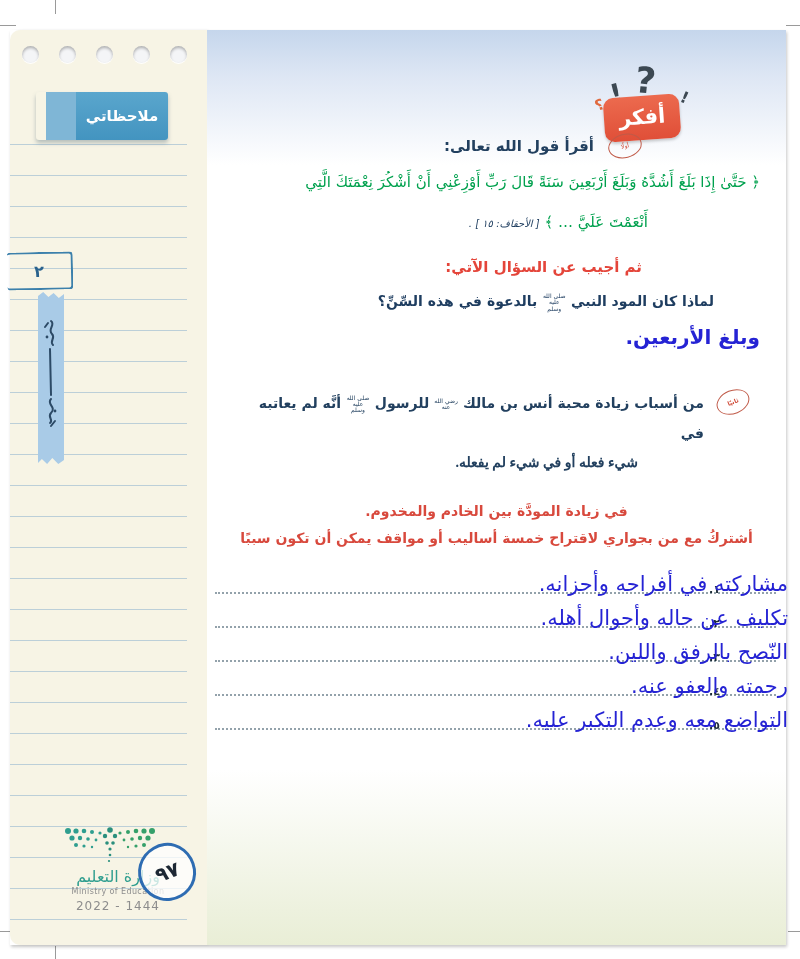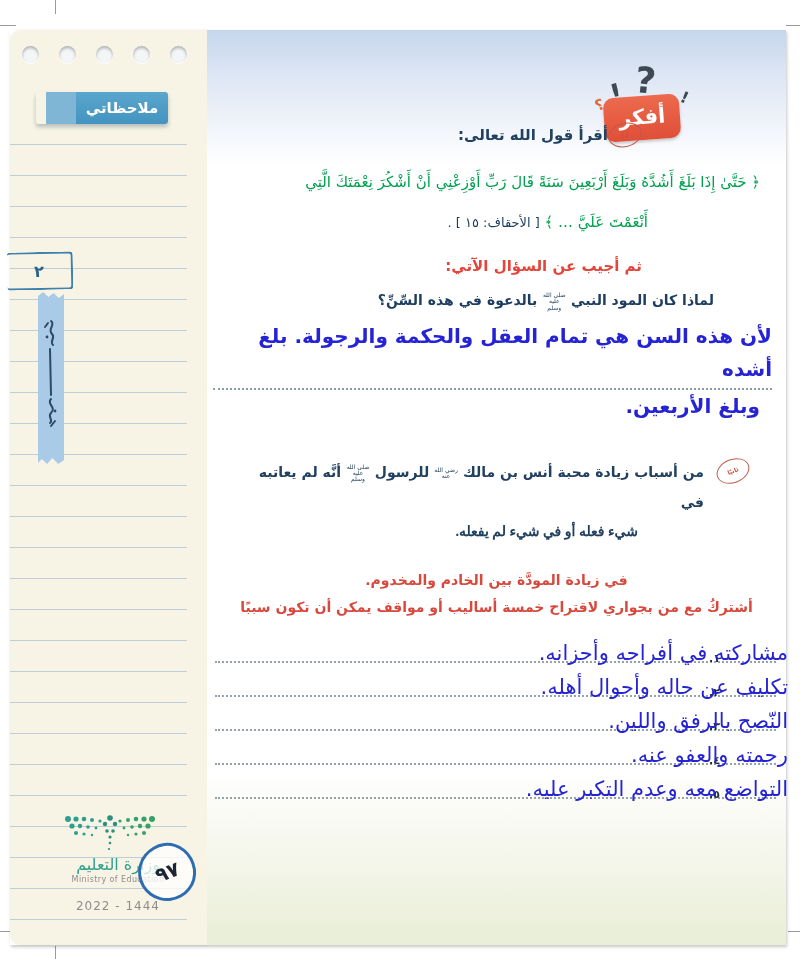--- a/index.html
+++ b/index.html
@@ -13,66 +13,66 @@
         box-shadow:1px 2px 3px rgba(0,0,0,.22);}
   
   .sidebar{position:absolute;left:0;top:0;width:197px;height:100%;
            background:#f7f4e5;border-radius:10px 0 0 10px;
            box-shadow:2px 0 3px rgba(0,0,0,.06);}
   .ruled{position:absolute;left:0;right:20px;top:84px;bottom:12px;
          background:repeating-linear-gradient(180deg,transparent 0 30px,#bccfd8 30px 31px);}
   .holes{position:absolute;left:12px;top:16px;display:flex;gap:20px;}
   .hole{width:17px;height:17px;border-radius:50%;background:#f4f5f7;
         box-shadow:inset 0 2px 3px rgba(0,0,0,.28),0 1px 0 rgba(255,255,255,.9);}
-  .notes-tab{position:absolute;left:26px;top:62px;width:132px;height:32px;display:flex;
+  .notes-tab{position:absolute;left:26px;top:62px;width:132px;height:48px;display:flex;
              border-radius:3px;box-shadow:0 3px 4px rgba(60,90,110,.35);overflow:hidden;z-index:3;padding-left:10px;}
   .notes-tab .fold{width:30px;background:#7fb6d6;}
   .notes-tab .face{flex:1;background:linear-gradient(180deg,#5aa6cd,#4394c0);
                    color:#fff;font-weight:bold;font-size:15px;display:flex;
                    align-items:center;justify-content:center;direction:rtl;}
   .unit-box{position:absolute;left:-3px;top:222px;width:66px;height:38px;
             border:2.5px solid #3c80ab;border-left:none;border-radius:4px;
             transform:rotate(-1.2deg);display:flex;align-items:center;justify-content:center;
             color:#2a628d;font-weight:bold;font-size:16px;background:transparent;z-index:2;}
   .ribbon{position:absolute;left:28px;top:262px;width:26px;height:172px;background:#a9cbe7;
           clip-path:polygon(0 4px,20% 0,40% 5px,60% 1px,80% 6px,100% 2px,100% 168px,78% 172px,55% 166px,35% 172px,15% 167px,0 171px);
           z-index:2;display:flex;align-items:center;justify-content:center;}
   
   .footer-block{position:absolute;left:28px;bottom:32px;width:160px;text-align:center;z-index:3;}
   .logo-dots{display:block;margin:0 auto 2px 22px;}
   .ministry-ar{font-size:16px;font-weight:normal;color:#2f9e8f;direction:rtl;letter-spacing:1px;}
   .ministry-en{font-size:8px;color:#8d8d8d;letter-spacing:.4px;margin-top:1px;}
-  .years{font-size:12px;color:#8d8d8d;margin-top:15px;letter-spacing:1px;}
+  .years{font-size:12px;color:#8d8d8d;margin-top:3px;letter-spacing:1px;}
   .page-circle{position:absolute;left:128px;bottom:44px;width:58px;height:58px;
                border:3px solid #2e6cb2;border-radius:52% 48% 50% 50%/50% 52% 48% 50%;
                background:rgba(255,255,255,.75);display:flex;align-items:center;justify-content:center;
                transform:rotate(-8deg);z-index:4;}
   .page-circle span{font-size:20px;font-weight:bold;color:#1d2733;transform:rotate(-12deg);}
   
   .main{position:absolute;left:197px;top:0;right:0;height:100%;direction:rtl;
         padding:0 26px 0 26px;
         background:linear-gradient(180deg,#c5d6ec 0px,#dde6f4 45px,#ffffff 135px,
                    #ffffff 740px,#edf1de 880px,#e9eed6 100%);}
   .header{position:relative;height:128px;}
   .think-badge{position:absolute;right:80px;top:66px;background:linear-gradient(180deg,#ec6a4e,#e04f38);
                color:#fff;font-size:21px;font-weight:bold;padding:9px 15px 11px;border-radius:10px;
                transform:rotate(-4deg);box-shadow:0 2px 3px rgba(0,0,0,.2);}
   .mk{position:absolute;font-weight:bold;color:#3c4852;direction:ltr;}
   .mk-q1{right:104px;top:30px;font-size:36px;transform:rotate(6deg);}
   .mk-e1{right:138px;top:48px;font-size:27px;transform:rotate(-14deg);}
   .mk-q2{right:156px;top:66px;font-size:15px;color:#e06a3f;transform:rotate(-20deg);}
   .mk-e2{right:72px;top:58px;font-size:16px;transform:rotate(24deg);}
-  .instr-row{position:absolute;right:118px;top:93px;display:flex;align-items:center;gap:0;}
+  .instr-row{position:absolute;right:118px;top:104px;display:flex;align-items:center;gap:14px;}
   .oval-marker{width:34px;height:24px;border:1.3px solid #c05a48;border-radius:50%;
                display:flex;align-items:center;justify-content:center;flex:0 0 auto;
                transform:rotate(-14deg);color:#cf4a37;font-size:6px;overflow:hidden;line-height:1;}
   .instr-text{color:#22405f;font-weight:bold;font-size:15px;}
   .verse{margin-top:4px;color:#00a14e;font-size:15px;line-height:40px;text-align:right;}
   .verse .l2{display:block;margin-right:112px;}
-  .verse-ref{color:#1d3c5e;font-size:13px;}
+  .verse-ref{color:#1d3c5e;font-size:10px;font-style:italic;}
   .red-heading{margin:14px 118px 0 0;color:#e4453a;font-weight:bold;font-size:15px;height:22px;}
   .question{margin:13px 46px 0 0;color:#1e3d60;font-weight:bold;font-size:14px;height:22px;}
   .answer{margin-top:6px;color:#2523d4;font-weight:bold;font-size:20px;line-height:33px;text-align:right;}
   .answer .l1{display:block;margin:0 -12px 0 -20px;border-bottom:2px dotted #8a9aa6;padding-bottom:2px;}
   .answer .l2{display:block;}
   .hadith{position:relative;margin-top:34px;padding-right:56px;color:#22405f;
           font-weight:bold;font-size:14px;line-height:30px;text-align:right;}
   .hadith .oval-marker{position:absolute;right:10px;top:2px;transform:rotate(-22deg);}
   .hadith .l2{display:block;margin-right:66px;font-family:Liberation Serif, serif;}
   .tiny-mark{display:inline-block;width:24px;font-size:6px;line-height:1.05;text-align:center;
@@ -198,21 +198,20 @@
 
       <div class="red-heading">ثم أجيب عن السؤال الآتي:</div>
 
       <div class="question">
         <span>لماذا كان المود النبي</span>
         <span class="tiny-mark">صلى الله عليه وسلم</span>
         <span>بالدعوة في هذه السِّنِّ؟</span>
       </div>
 
       <div class="answer">
-        <span class="l1">لأن هذه السن هي تمام العقل والحكمة والرجولة. بلغ أشده</span>
         <span class="l2">وبلغ الأربعين.</span>
       </div>
 
       <div class="hadith">
         <span class="oval-marker">ثانيًا</span>
         <span>من أسباب زيادة محبة أنس بن مالك</span>
         <span class="tiny-mark">رضي الله عنه</span>
         <span>للرسول</span>
         <span class="tiny-mark">صلى الله عليه وسلم</span>
         <span>أنَّه لم يعاتبه في</span>

